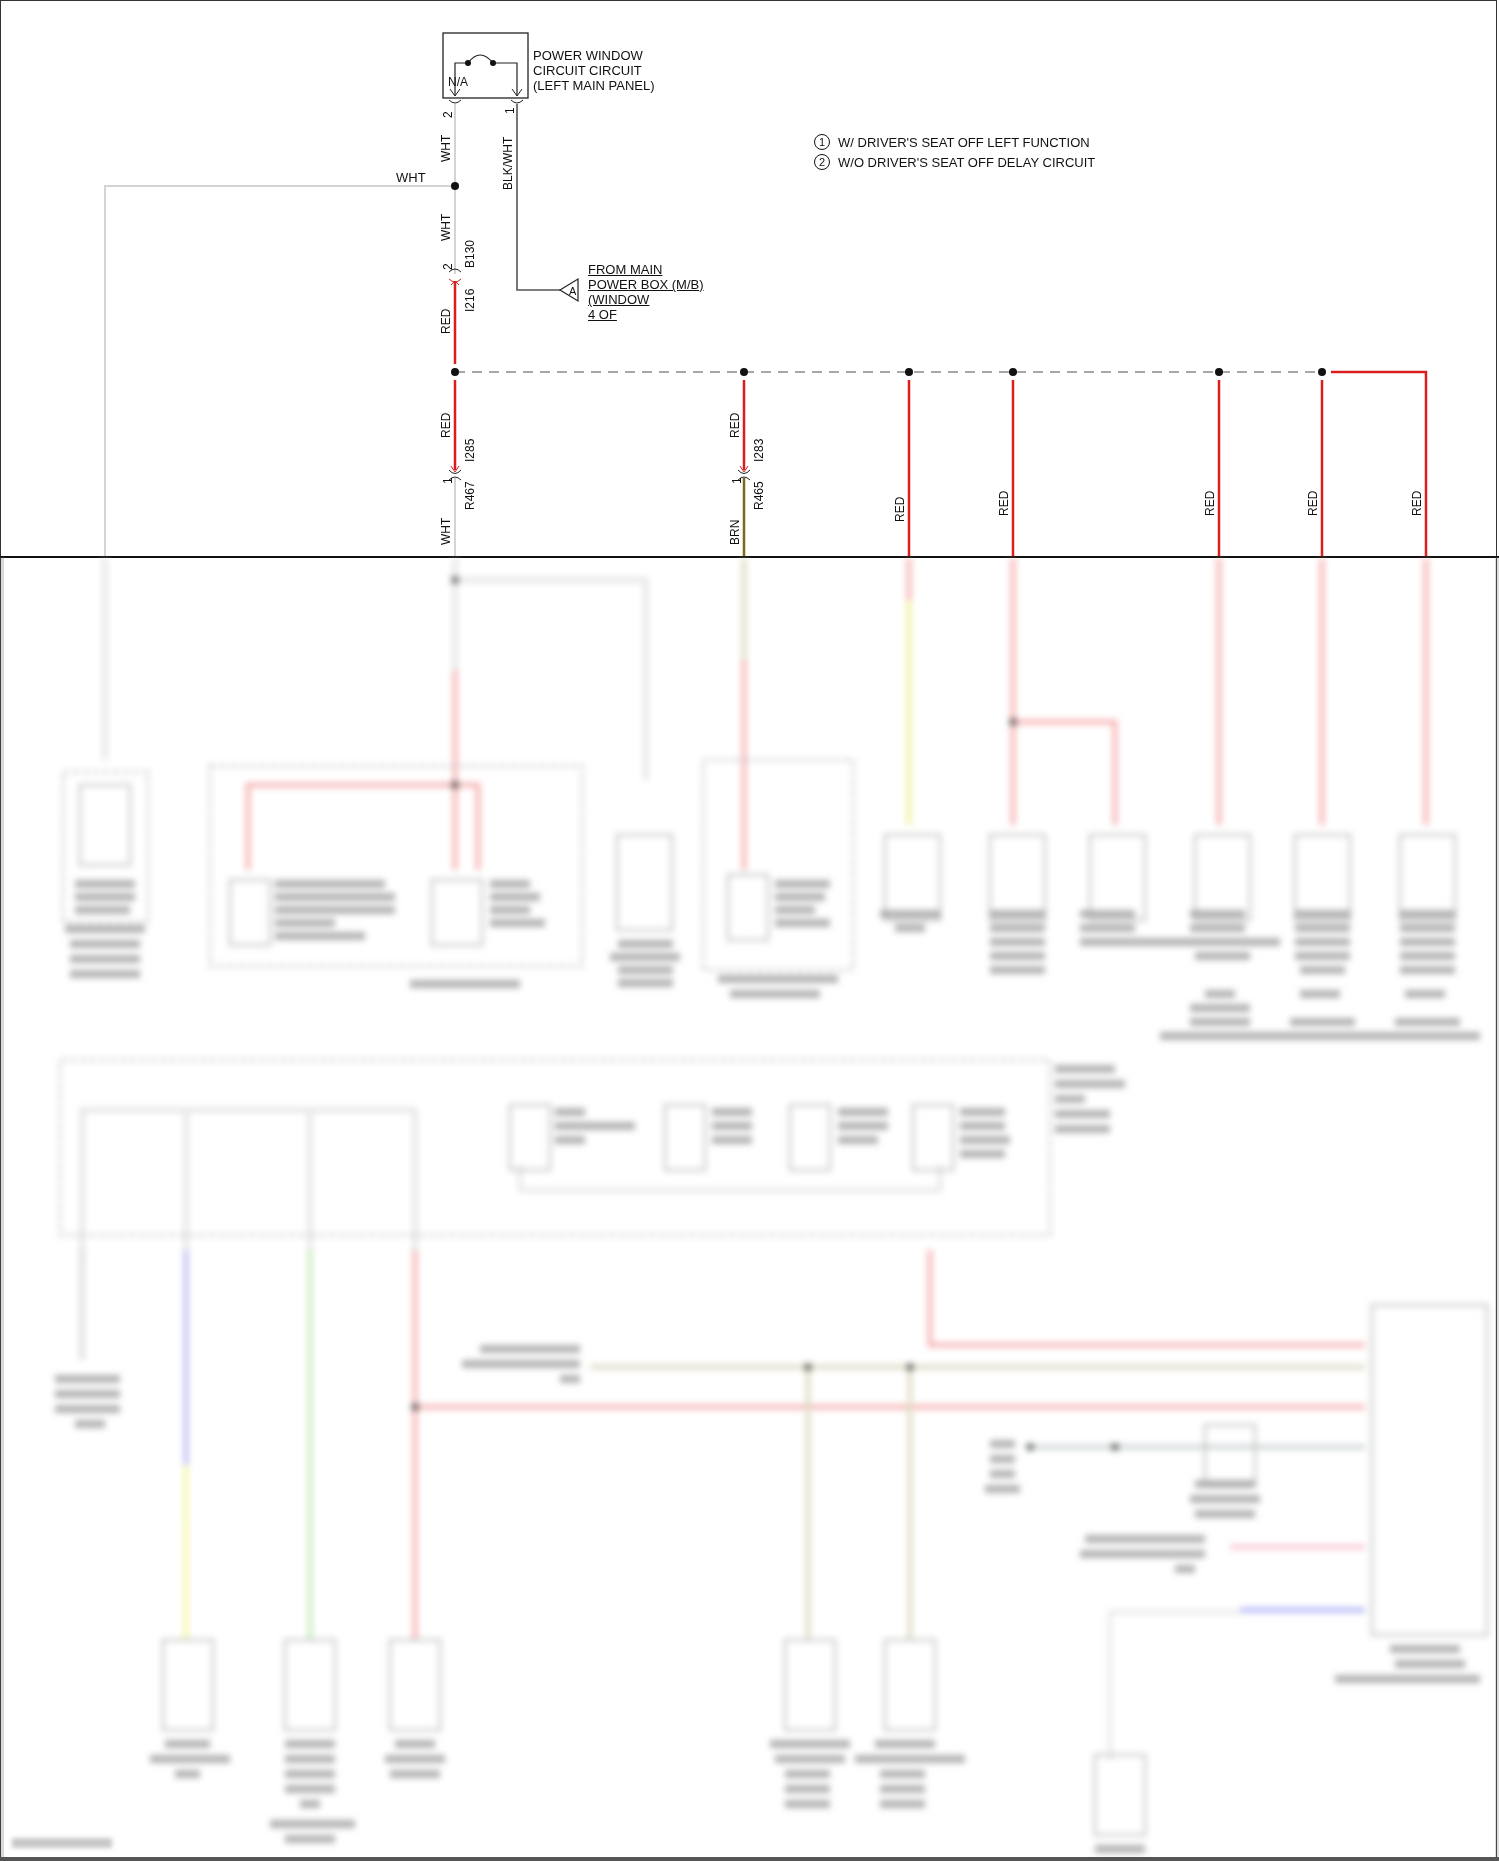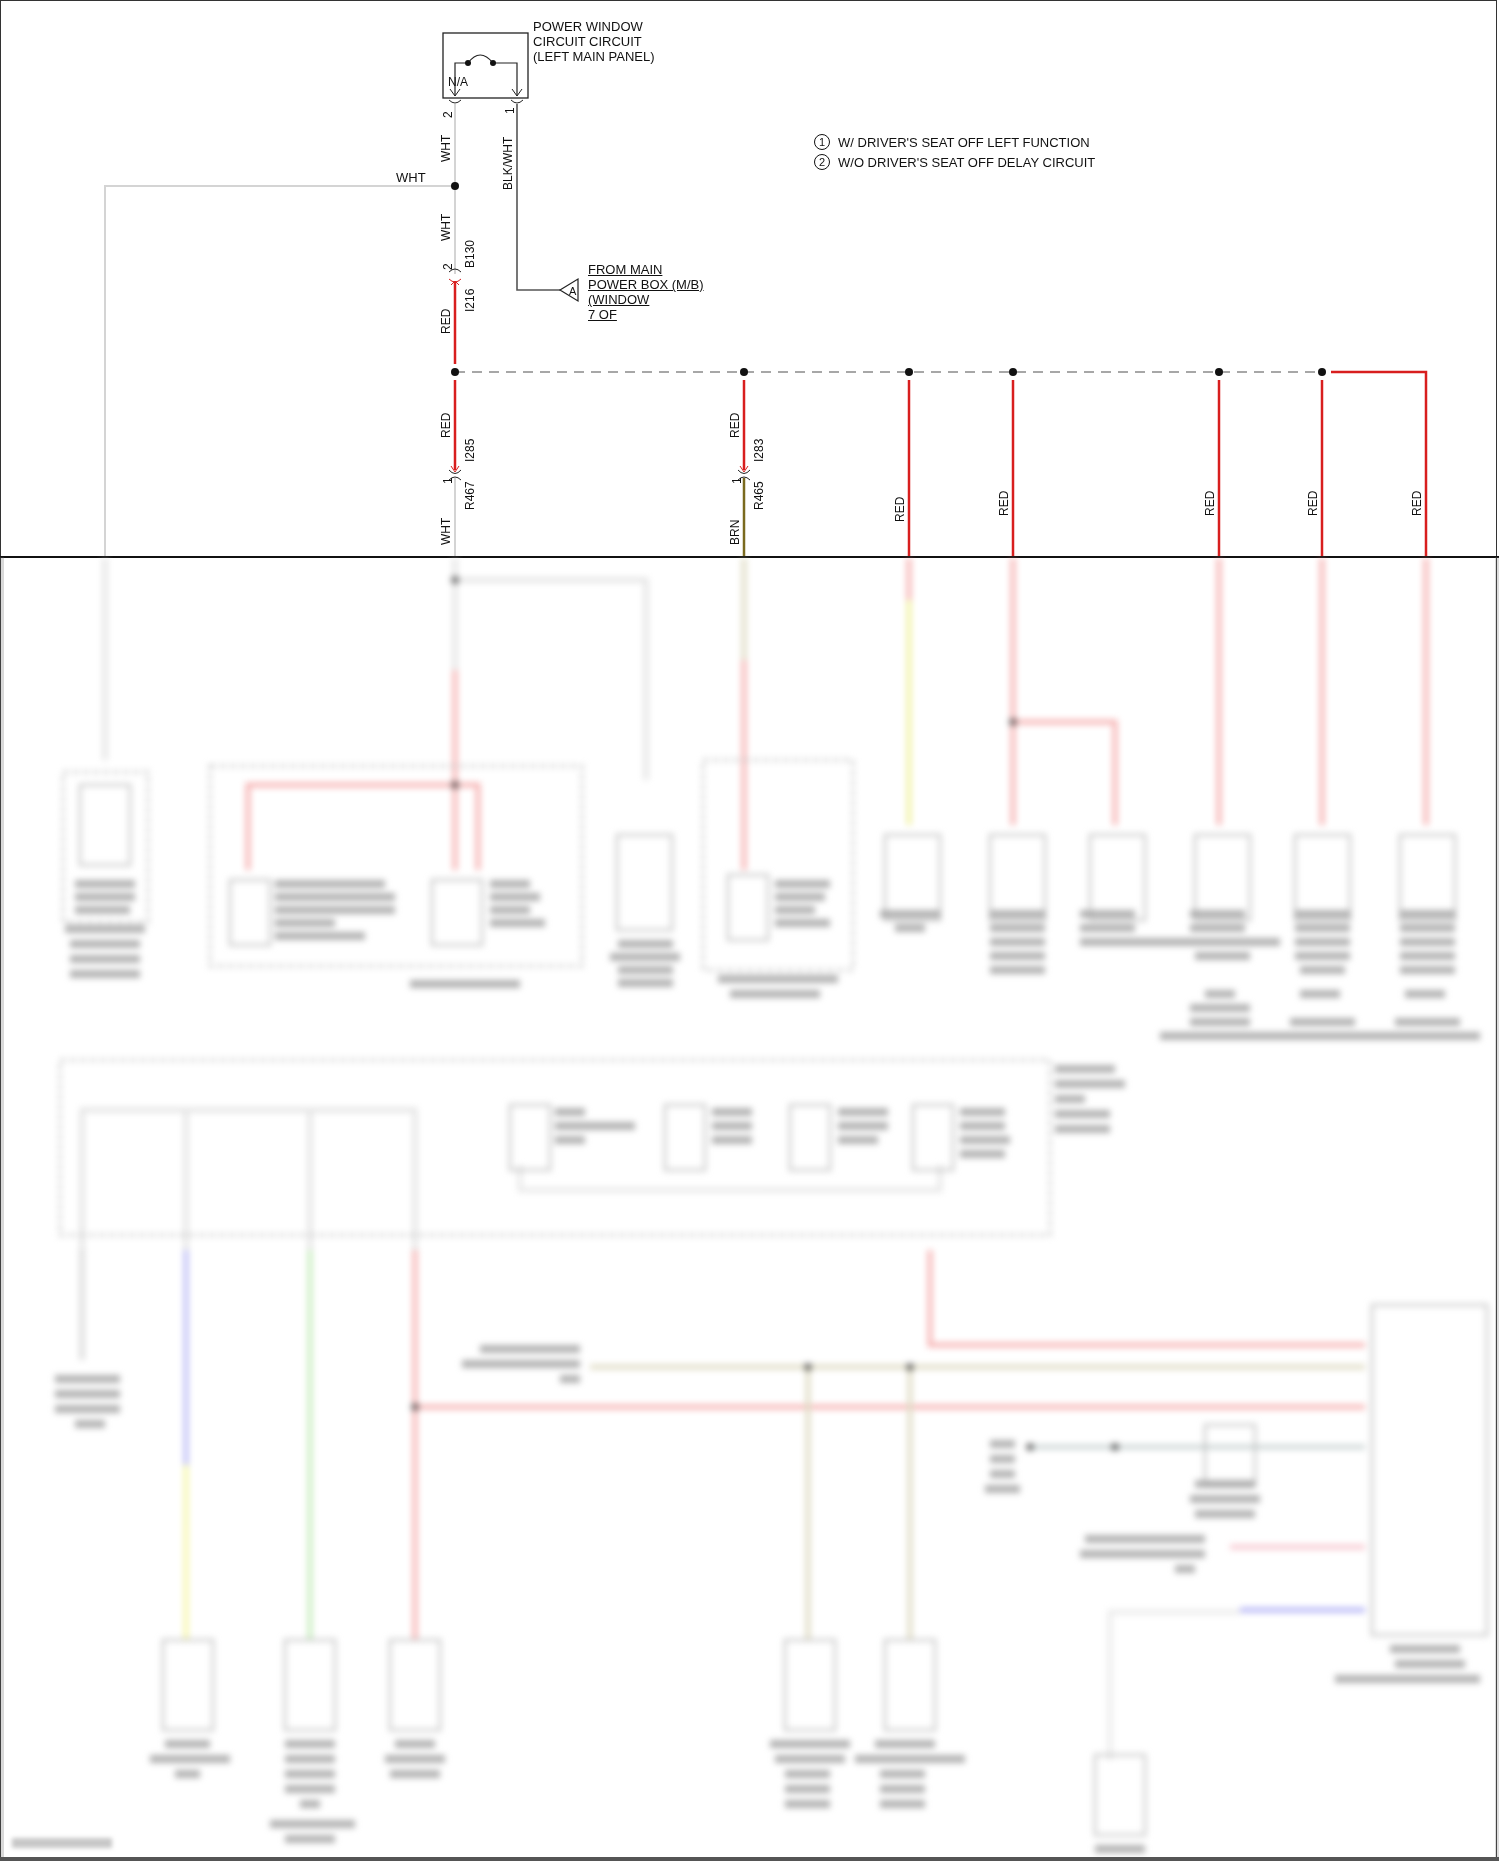--- a/index.html
+++ b/index.html
@@ -72,21 +72,21 @@
   <polyline points="740,466 744,472 748,466" fill="none" stroke="#d81e1e"></polyline>
   <path d="M738,470 Q744,477 750,470" fill="none" stroke="#222"></path>
   <path d="M738,480 Q744,474 750,480" fill="none" stroke="#222"></path>
   <line x1="744" y1="478" x2="744" y2="557" stroke="#7a6a1e" stroke-width="2.5"></line>
   <line x1="909" y1="380" x2="909" y2="557" stroke="#d81e1e" stroke-width="2.5"></line>
   <line x1="1013" y1="380" x2="1013" y2="557" stroke="#d81e1e" stroke-width="2.5"></line>
   <line x1="1219" y1="380" x2="1219" y2="557" stroke="#d81e1e" stroke-width="2.5"></line>
   <line x1="1322" y1="380" x2="1322" y2="557" stroke="#d81e1e" stroke-width="2.5"></line>
 </svg>
 
-<div class="lbl" style="left:533px;top:19px;">
+<div class="lbl" style="left:533px;top:48px;">
   <div>POWER WINDOW</div>
   <div>CIRCUIT CIRCUIT</div>
   <div>(LEFT MAIN PANEL)</div>
 </div>
 <div class="lbl" style="left:448px;top:75px;font-size:12px;">N/A</div>
 <div class="vlbl" style="left:441px;top:118px;">2</div>
 <div class="vlbl" style="left:503px;top:114px;">1</div>
 
 <div class="vlbl" style="left:439px;top:162px;">WHT</div>
 <div class="vlbl" style="left:501px;top:190px;">BLK/WHT</div>
@@ -94,21 +94,21 @@
 <div class="vlbl" style="left:439px;top:241px;">WHT</div>
 <div class="vlbl" style="left:441px;top:270px;">2</div>
 <div class="vlbl" style="left:463px;top:268px;">B130</div>
 <div class="vlbl" style="left:463px;top:312px;">I216</div>
 <div class="vlbl" style="left:439px;top:334px;">RED</div>
 
 <div class="lbl" style="left:588px;top:262px;text-decoration:underline;">
   <div>FROM MAIN</div>
   <div>POWER BOX (M/B)</div>
   <div>(WINDOW</div>
-  <div>7 OF</div>
+  <div>4 OF</div>
 </div>
 
 <div class="legend-row" style="left:814px;top:134px;">
   <span class="circ">1</span>
   <span>W/ DRIVER'S SEAT OFF LEFT FUNCTION</span>
 </div>
 <div class="legend-row" style="left:814px;top:154px;">
   <span class="circ">2</span>
   <span>W/O DRIVER'S SEAT OFF DELAY CIRCUIT</span>
 </div>

